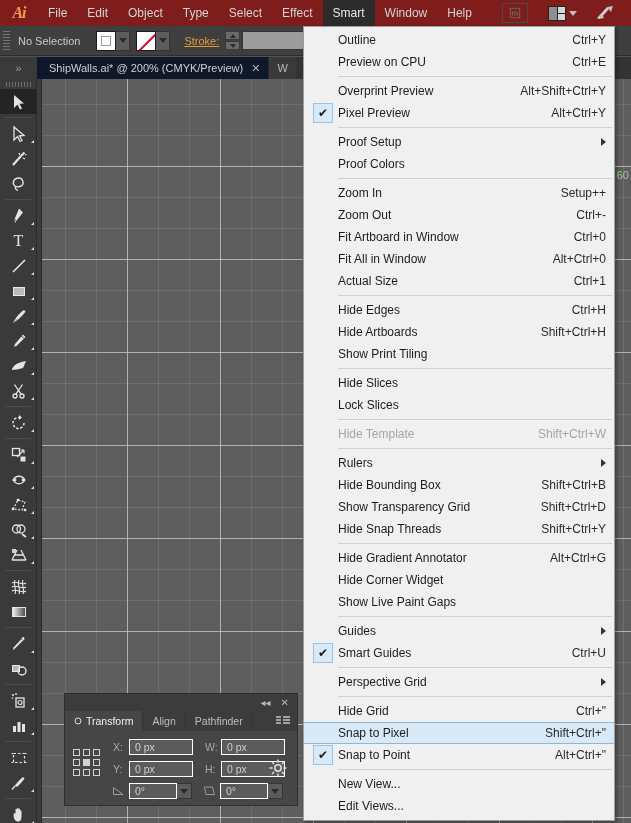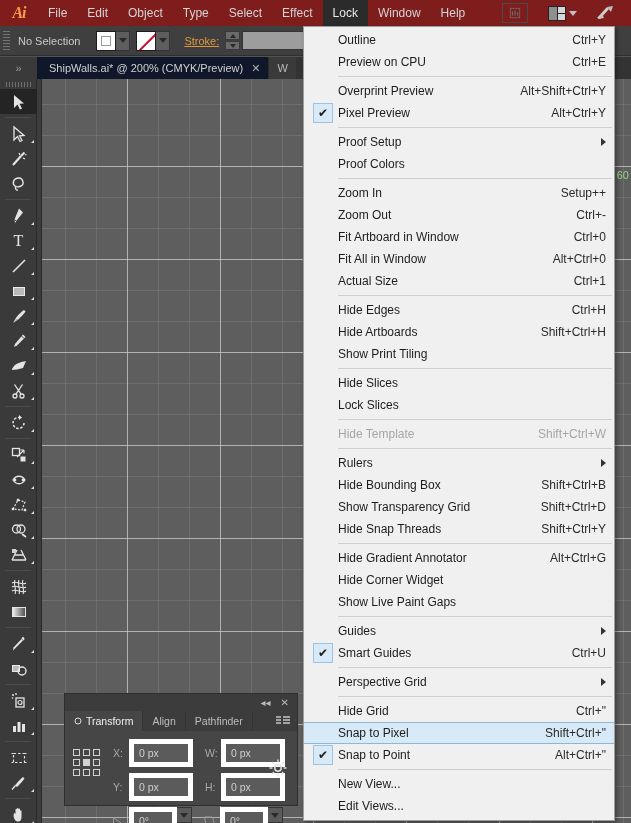--- a/index.html
+++ b/index.html
@@ -170,21 +170,21 @@
     position: absolute; left: 8px; top: 18px;
     display: grid; grid-template-columns: repeat(3, 7px);
     grid-template-rows: repeat(3, 7px); gap: 3px;
   }
   .anchor-grid i { display:block; width:7px; height:7px; border:1px solid #d2d2d2; }
   .anchor-grid i.c { background: #d2d2d2; }
   .tf-rows { margin-left: 42px; }
   .tf-row { display: flex; align-items: center; margin-bottom: 6px; }
   .tf-lab { width: 16px; color: #a8a8a8; font-size: 10.5px; }
   .tf-field {
-    width: 64px; height: 28px; background: #5b5b5b; border: 5px solid #ffffff;
+    width: 64px; height: 16px; background: #5b5b5b; border: 1px solid #ffffff;
     color: #cfcfcf; font-size: 10.5px; display: flex; align-items: center;
     padding-left: 5px;
   }
   .tf-gap { width: 12px; }
   .tf-combo { display: flex; }
   .tf-combo .tf-field { width: 48px; }
   .tf-combo .cbtn {
     width: 15px; height: 16px; background: #5b5b5b; border: 1px solid #343434;
     border-left: none; display: flex; align-items: center; justify-content: center;
   }
@@ -227,21 +227,21 @@
 
   <div class="menubar">
     <div class="ai-logo">Ai</div>
     <div id="menubar-items" style="display:flex;align-items:center;">
         <div class="menu-item">File</div>
         <div class="menu-item">Edit</div>
         <div class="menu-item">Object</div>
         <div class="menu-item">Type</div>
         <div class="menu-item">Select</div>
         <div class="menu-item">Effect</div>
-        <div class="menu-item active">Lock</div>
+        <div class="menu-item active">Smart</div>
         <div class="menu-item">Window</div>
         <div class="menu-item">Help</div>
       </div>
     <div class="mb-right">
       <div class="mb-icon boxed">
         <svg width="14" height="14" viewBox="0 0 14 14">
             <rect x="1.5" y="1.5" width="11" height="11" fill="none" stroke="#6e6e6e"></rect>
             <path d="M4 10 L4 5 M7 10 L7 4 M10 10 L10 6" stroke="#6e6e6e" stroke-width="1.3" fill="none"></path>
           </svg>
       </div>

